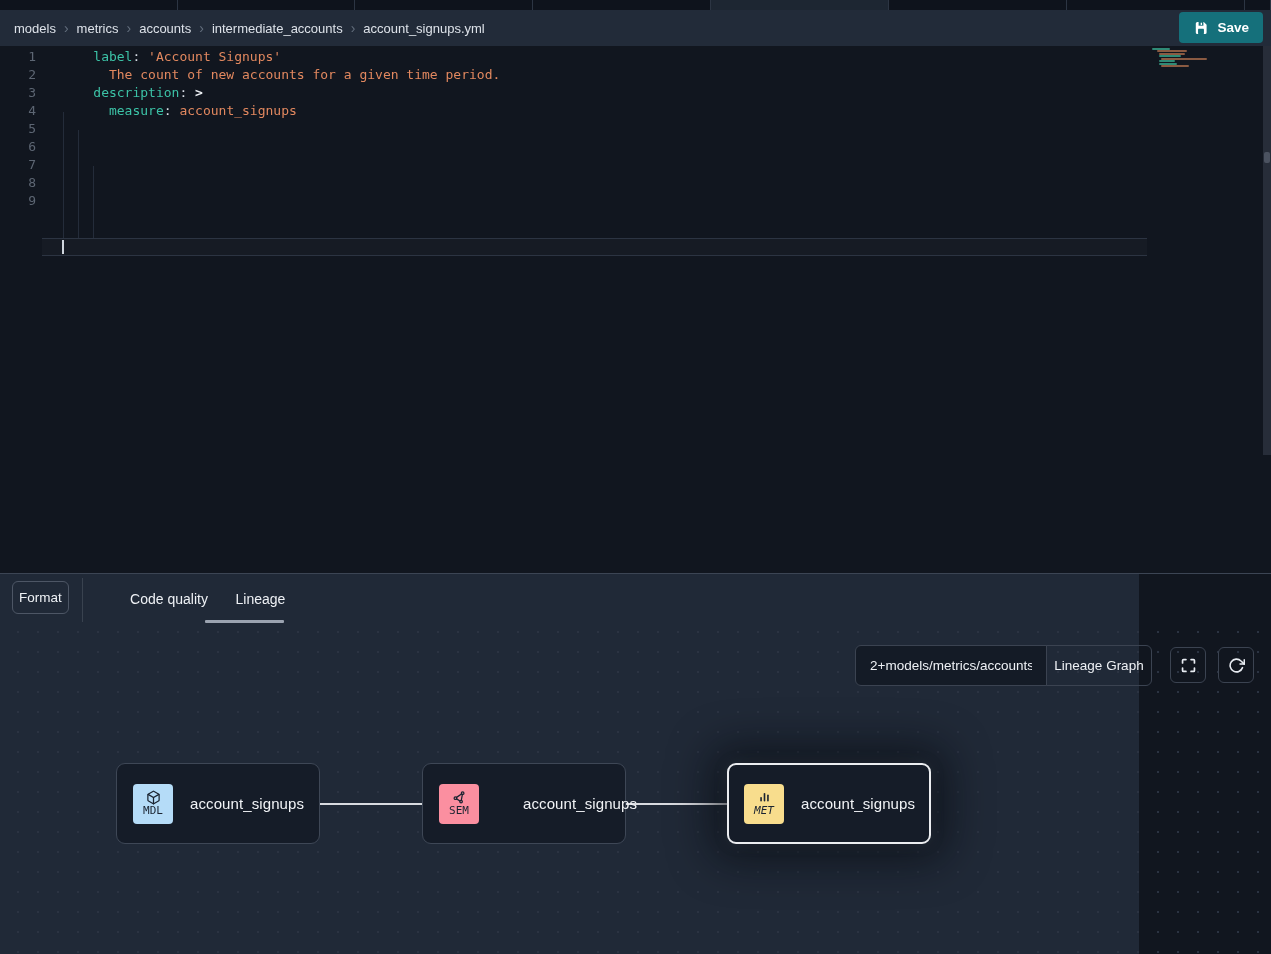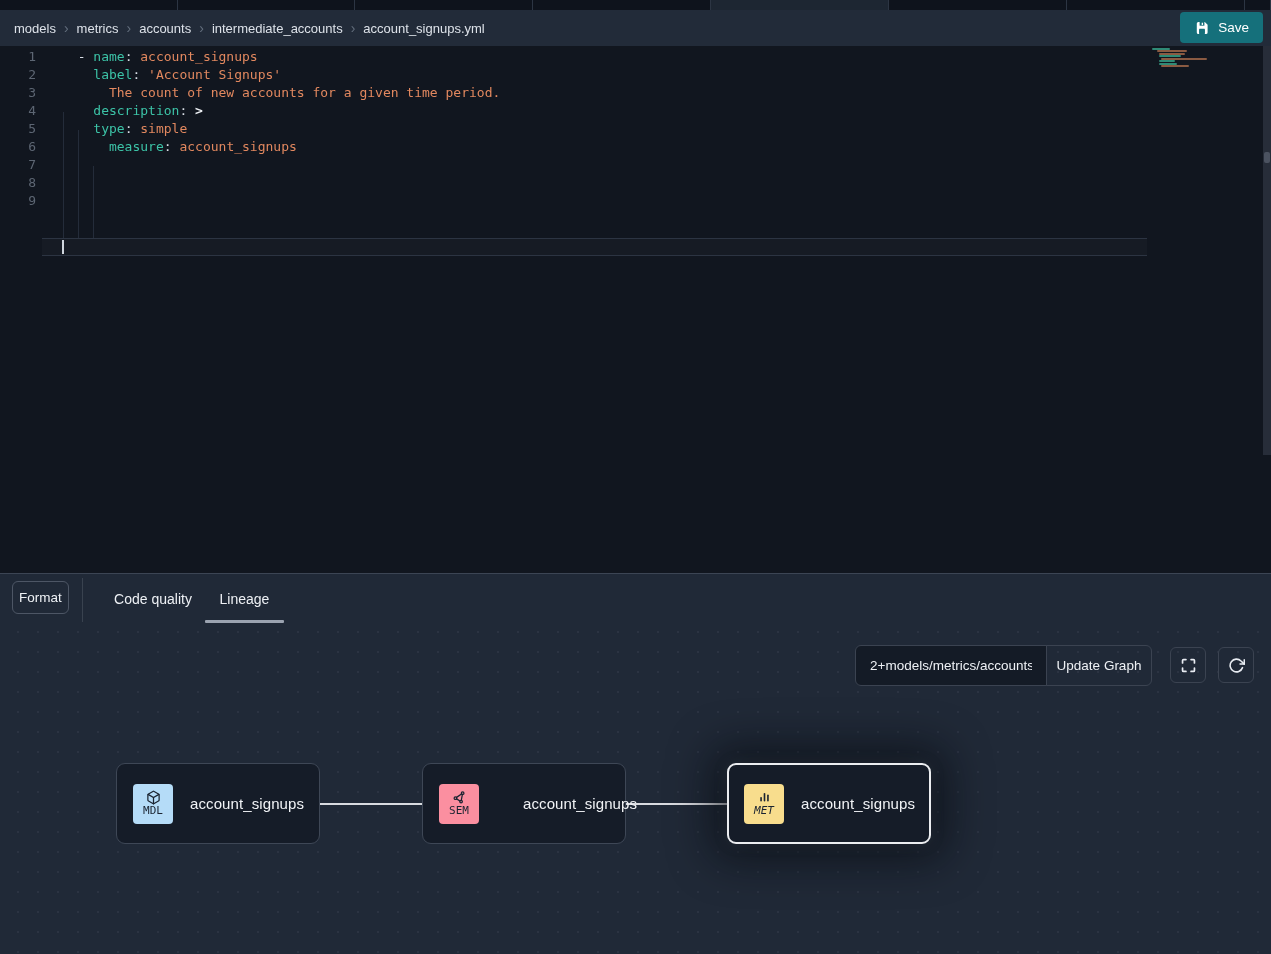--- a/index.html
+++ b/index.html
@@ -14,21 +14,21 @@
   .tabstrip { position:absolute; left:0; top:0; width:1271px; height:10px; background:#0e131c; display:flex; }
   .tabstrip .seg { height:10px; border-right:1px solid #2c3543; background:#0e131c; }
   .tabstrip .seg.active { background:#1d2632; }
   
   .topbar { position:absolute; left:0; top:10px; width:1271px; height:36px; background:#222b39;
     display:flex; align-items:center; padding:0 8px 0 14px; }
   .breadcrumb { display:flex; align-items:center; gap:8px; font-size:13px; color:#dde2e9; }
   .crumb-sep { color:#636e7d; font-size:14px; line-height:1; }
   .save-btn { position:absolute; right:8px; top:2px; height:31px; padding:0 14px;
     background:#15707b; border:none; border-radius:4px; color:#fff; font-size:13.5px;
-    display:flex; align-items:center; gap:8px; font-family:"Liberation Sans",sans-serif; cursor:pointer; }
+    display:flex; align-items:center; gap:8px; font-family:"Liberation Sans",sans-serif; cursor:pointer;font-weight:bold; }
   
   .editor { position:absolute; left:0; top:46px; width:1271px; height:527px; background:#11161f;
     font-family:"DejaVu Sans Mono", monospace; font-size:13px; }
   .gutter { position:absolute; left:0; top:2px; width:36px; text-align:right; color:#5d6673; }
   .gutter div { height:18px; line-height:18px; }
   .codearea { position:absolute; left:62px; top:2px; }
   .code-line { height:18px; line-height:18px; white-space:pre; }
   .tk-k { color:#3cc3a7; }
   .tk-p { color:#d9dee6; }
   .tk-v { color:#e2885f; }
@@ -37,26 +37,26 @@
   .cur-line { position:absolute; left:42px; top:192px; width:1105px; height:18px;
     background:rgba(255,255,255,0.025); border-top:1px solid #2c3442; border-bottom:1px solid #2c3442; }
   .cursor { position:absolute; left:62px; top:194px; width:1.5px; height:14px; background:#cfd5dd; }
   
   .minimap { position:absolute; left:1152px; top:2px; width:62px; }
   .minimap .mrow { height:1.6px; margin-bottom:0.9px; border-radius:1px; }
   .scrollcol { position:absolute; left:1263px; top:0; width:8px; height:409px; background:#272d39; }
   .scrollcol .handle { position:absolute; left:1px; top:106px; width:6px; height:11px; background:#4b5260; border-radius:2px; }
   
   .panel-divider { position:absolute; left:0; top:573px; width:1271px; height:1px; background:#3c4554; }
-  .panel { position:absolute; left:0; top:574px; width:1271px; height:380px; background:#202937; }
+  .panel { position:absolute; left:0; top:574px; width:1139px; height:380px; background:#202937; }
   .format-btn { position:absolute; left:12px; top:7px; width:57px; height:33px; background:transparent;
     border:1px solid #4d5665; border-radius:6px; color:#eef1f5; font-size:13.5px; font-family:"Liberation Sans",sans-serif; cursor:pointer; }
   .tab-divider { position:absolute; left:82px; top:4px; width:1px; height:44px; background:#39424f; }
   .ptab { position:absolute; top:0; height:49px; display:flex; align-items:center; justify-content:center;
-    font-size:14px; color:#eef1f5; cursor:pointer; }
+    font-size:14px; color:#eef1f5; cursor:pointer;margin-left:16px; }
   .ptab.t1 { left:108px; width:90px; }
   .ptab.t2 { left:205px; width:79px; }
   .tab-underline { position:absolute; left:205px; top:46px; width:79px; height:3px; background:#9ba3b0; border-radius:1px; }
   
   .canvas { position:absolute; left:0; top:56px; width:1271px; height:324px;
     background-image:radial-gradient(circle, #2b3342 1px, transparent 1.2px);
     background-size:20px 20px; background-position:8px 12px; }
   
   .ctrl-input { position:absolute; left:855px; top:15px; width:192px; height:41px; background:#141b26;
     border:1px solid #3b4351; border-radius:6px 0 0 6px; color:#eef1f5; font-size:13.5px;
@@ -135,25 +135,23 @@
       <div>3</div>
       <div>4</div>
       <div>5</div>
       <div>6</div>
       <div>7</div>
       <div>8</div>
       <div>9</div>
     </div>
 
     <div class="codearea">
-      <div class="code-line"><span class="tk-p">  - </span><span class="tk-k">name</span><span class="tk-p">:</span><span class="tk-v"> account_signups</span></div>
       <div class="code-line"><span class="tk-p">    </span><span class="tk-k">label</span><span class="tk-p">:</span><span class="tk-v"> 'Account Signups'</span></div>
       <div class="code-line"><span class="tk-v">      The count of new accounts for a given time period.</span></div>
       <div class="code-line"><span class="tk-p">    </span><span class="tk-k">description</span><span class="tk-p">:</span><span class="tk-b"> &gt;</span></div>
-      <div class="code-line"><span class="tk-p">    </span><span class="tk-k">type</span><span class="tk-p">:</span><span class="tk-v"> simple</span></div>
       <div class="code-line"><span class="tk-p">      </span><span class="tk-k">measure</span><span class="tk-p">:</span><span class="tk-v"> account_signups</span></div>
       <div class="code-line"></div>
     </div>
     <div class="cursor"></div>
 
     <div class="minimap">
       <div class="mrow" style="width:18px; background:#2f8a76;"></div>
       <div class="mrow" style="width:30px; margin-left:5px; background:#8a5a42;"></div>
       <div class="mrow" style="width:26px; margin-left:7px; background:#8a5a42;"></div>
       <div class="mrow" style="width:22px; margin-left:7px; background:#2f8a76;"></div>
@@ -171,21 +169,21 @@
 
   <div class="panel">
     <button class="format-btn">Format</button>
     <div class="tab-divider"></div>
     <div class="ptab t1">Code quality</div>
     <div class="ptab t2">Lineage</div>
     <div class="tab-underline"></div>
 
     <div class="canvas">
       <input class="ctrl-input" value="2+models/metrics/accounts/" style="">
-      <button class="ctrl-btn">Update Graph</button>
+      <button class="ctrl-btn">Lineage Graph</button>
       <button class="icon-btn fs">
         <span style="display:flex">
           <svg width="17" height="17" viewBox="0 0 20 20" fill="none" stroke="#e8ecf2" stroke-width="2" stroke-linecap="round" stroke-linejoin="round">
             <path d="M3 7V4.2A1.2 1.2 0 0 1 4.2 3H7"></path>
             <path d="M13 3h2.8A1.2 1.2 0 0 1 17 4.2V7"></path>
             <path d="M17 13v2.8a1.2 1.2 0 0 1-1.2 1.2H13"></path>
             <path d="M7 17H4.2A1.2 1.2 0 0 1 3 15.8V13"></path>
           </svg>
         </span>
       </button>

